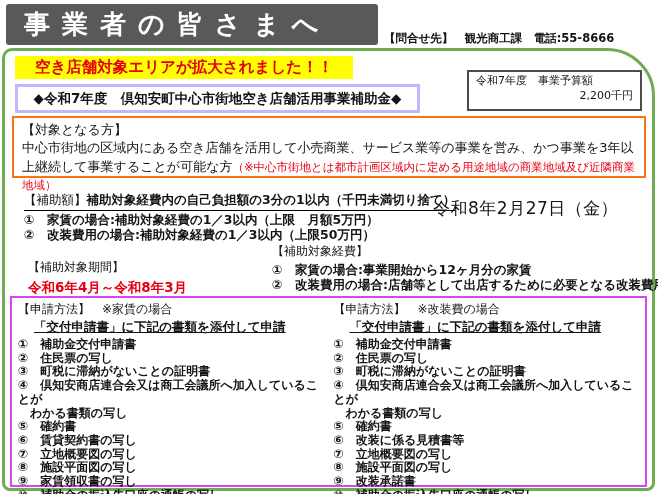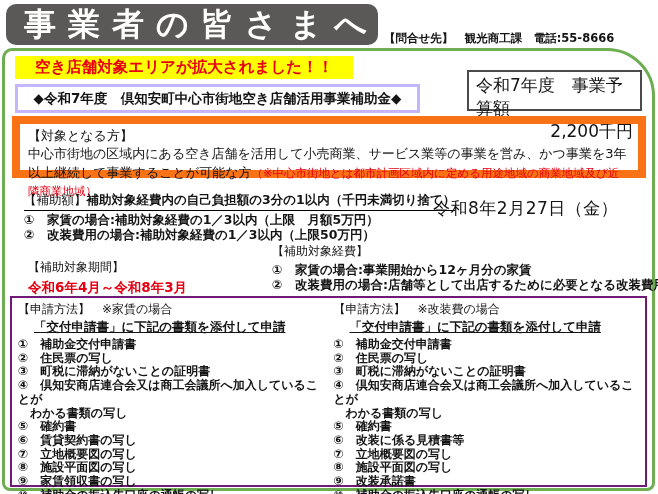--- a/index.html
+++ b/index.html
@@ -5,22 +5,22 @@
   * { margin:0; padding:0; box-sizing:border-box; }
   html,body { background:#fff; }
   .page {
     position:relative; width:658px; height:494px; overflow:hidden;
     background:#fff; color:#141414;
     font-family:"DejaVu Sans","Liberation Sans",sans-serif;
   }
   
   .banner {
     position:absolute; left:6px; top:4px; width:372px; height:41px;
-    background:var(--banner-gray,#5b5957); border-radius:10px;
-    color:#fff; font-weight:bold; font-size:32px; letter-spacing:12px;
+    background:var(--banner-gray,#5b5957); border-radius:3px;
+    color:#fff; font-weight:bold; font-size:26px; letter-spacing:12px;
     display:flex; align-items:center; padding-left:18px; white-space:nowrap;
   }
   .contact {
     position:absolute; left:384px; top:31px; font-size:11.5px;
     font-weight:600; white-space:nowrap;
   }
   
   .frame {
     position:absolute; left:2px; top:48px; width:653px; height:443px;
     border:3px solid var(--frame-green,#6ead52);
@@ -31,47 +31,47 @@
     background:var(--highlight-yellow,#ffff00); color:var(--alert-red,#e60012);
     font-size:15.5px; font-weight:bold; padding:1px 20px; white-space:nowrap;
   }
   .program-box {
     position:absolute; left:15px; top:84px; width:405px; height:29px;
     border:3px solid #c4b5fd; display:flex; align-items:center; justify-content:center;
     font-size:13.5px; font-weight:bold; white-space:nowrap;
   }
   .budget-box {
     position:absolute; left:467px; top:70px; width:175px; height:41px;
-    border:2px solid #4b4b4b; font-size:17px; padding:2px 7px; line-height:1.35;
+    border:2px solid #4b4b4b; font-size:11px; padding:2px 7px; line-height:1.35;
     font-weight:500;
   }
   .budget-line2 { text-align:right; }
   .target-box {
     position:absolute; left:12px; top:116px; width:634px; height:62px;
-    border:8px solid #f97316; padding:3px 8px; font-size:13px; line-height:1.42;
+    border:2px solid #f97316; padding:3px 8px; font-size:13px; line-height:1.42;
   }
   .target-note { color:var(--alert-red,#e60012); font-size:11.5px; }
   .amount { position:absolute; left:24px; top:192px; font-size:12.5px; white-space:nowrap; }
   .amount-title { display:inline-block; border-bottom:1.5px solid #000; padding-bottom:1px; }
   .amount-title .bold-part { font-weight:bold; }
   .amount .li { font-weight:bold; line-height:15px; }
   .amount-list { margin-top:1px; }
   .deadline { position:absolute; left:433px; top:197px; white-space:nowrap; }
   .deadline-label { font-size:12px; }
   .deadline-value { font-size:17px; margin-top:0; letter-spacing:0.5px; font-weight:500; }
   .expenses { position:absolute; left:272px; top:243px; white-space:nowrap; }
   .expenses-label { font-size:12px; }
   .expenses .li { font-size:12.5px; font-weight:bold; line-height:15px; }
   .expenses-list { margin-top:2px; }
   .period { position:absolute; left:28px; top:259px; white-space:nowrap; }
   .period-label { font-size:12px; }
   .period-value { color:var(--alert-red,#e60012); font-weight:bold; font-size:13.5px; margin-top:3px; }
   .apps-box {
     position:absolute; left:10px; top:296px; width:637px; height:191px;
-    border:2px solid #701a75; display:flex;
+    border:2px solid #d946ef; display:flex;
   }
   .app-col { width:50%; padding:3px 2px 0 6px; }
   .app-col.right { padding-left:5px; }
   .app-label { font-size:12px; white-space:nowrap; }
   .app-subtitle {
     font-size:12.5px; font-weight:bold; text-decoration:underline;
     margin:1px 16px 2px; white-space:nowrap;
   }
   .app-col .li {
     font-size:12px; font-weight:bold; line-height:13.7px;

